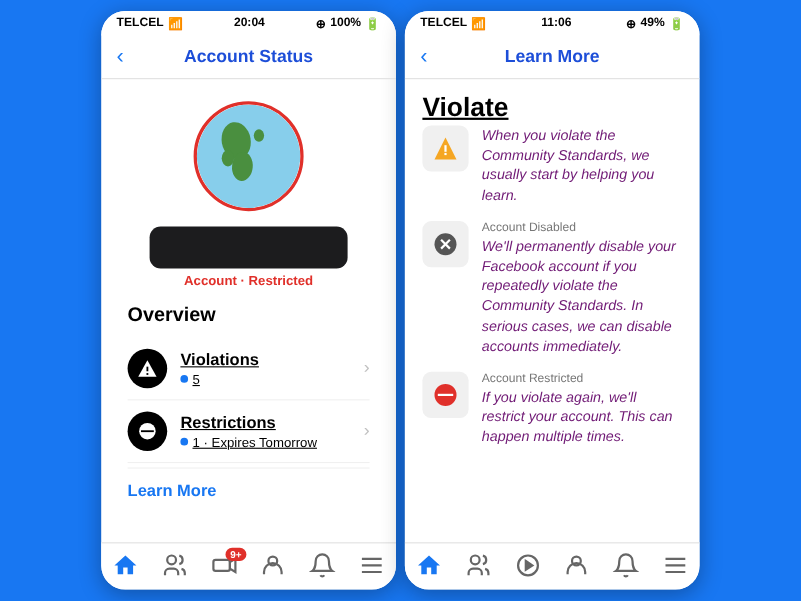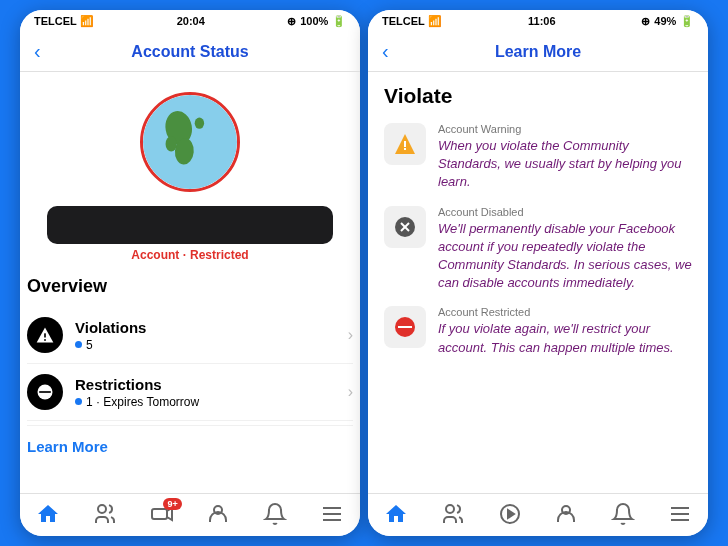--- a/index.html
+++ b/index.html
@@ -7,21 +7,21 @@
       width: 728px;
       height: 546px;
       background: #1877f2;
       display: flex;
       align-items: center;
       justify-content: center;
       gap: 8px;
       font-family: -apple-system, BlinkMacSystemFont, 'Segoe UI', Helvetica, Arial, sans-serif;
     }
     .phone {
-      width: 340px;
+      width: 268px;
       height: 526px;
       background: #fff;
       border-radius: 22px;
       overflow: hidden;
       display: flex;
       flex-direction: column;
       box-shadow: 0 4px 20px rgba(0,0,0,0.3);
     }
     .status-bar {
       background: #fff;
@@ -58,21 +58,21 @@
     }
     .screen-content {
       flex: 1;
       overflow: hidden;
       display: flex;
       flex-direction: column;
     }
 
     
     .account-status-body {
-      padding: 10px 7px;
+      padding: 10px 24px;
       flex: 1;
       display: flex;
       flex-direction: column;
     }
     .globe-container {
       display: flex;
       justify-content: center;
       align-items: center;
       margin: 10px 0 14px;
     }
@@ -125,21 +125,21 @@
       width: 36px;
       height: 36px;
       border-radius: 50%;
       display: flex;
       align-items: center;
       justify-content: center;
       flex-shrink: 0;
     }
     .icon-warning { background: #000; }
     .icon-restrict { background: #000; }
-    .overview-item-content { flex: 1; }
+    .overview-item-content { flex: 1; text-decoration: underline; }
     .overview-item-title {
       font-size: 15px;
       font-weight: 600;
       color: #000;
       margin-bottom: 2px;
     }
     .overview-item-sub {
       font-size: 12px;
       display: flex;
       align-items: center;
@@ -197,24 +197,25 @@
       padding: 1px 4px;
     }
 
     
     .learn-more-body {
       padding: 12px 16px;
       flex: 1;
       overflow: hidden;
     }
     .violate-title {
-      font-size: 21px;
+      font-size: 24px;
       font-weight: 700;
       color: #000;
-      margin-bottom: 15px;
+      margin-bottom: 2px;
+      text-decoration: underline;
     }
     .violation-item {
       display: flex;
       gap: 12px;
       margin-bottom: 14px;
       align-items: flex-start;
     }
     .violation-icon-box {
       width: 42px;
       height: 42px;
@@ -394,21 +395,20 @@
 
       <div class="violation-item">
         <div class="violation-icon-box">
           <svg width="24" height="24" viewBox="0 0 24 24">
             <path d="M12 2L2 22h20L12 2z" fill="#f5a623"></path>
             <rect x="11" y="9" width="2" height="6" fill="#fff"></rect>
             <rect x="11" y="16" width="2" height="2" fill="#fff"></rect>
           </svg>
         </div>
         <div class="violation-text-block">
-          <div class="violation-label">Account Warning</div>
           <div class="violation-desc">When you violate the Community Standards, we usually start by helping you learn.</div>
         </div>
       </div>
 
       <div class="violation-item">
         <div class="violation-icon-box">
           <svg width="24" height="24" viewBox="0 0 24 24">
             <circle cx="12" cy="12" r="10" fill="#555"></circle>
             <line x1="8" y1="8" x2="16" y2="16" stroke="#fff" stroke-width="2"></line>
             <line x1="16" y1="8" x2="8" y2="16" stroke="#fff" stroke-width="2"></line>

